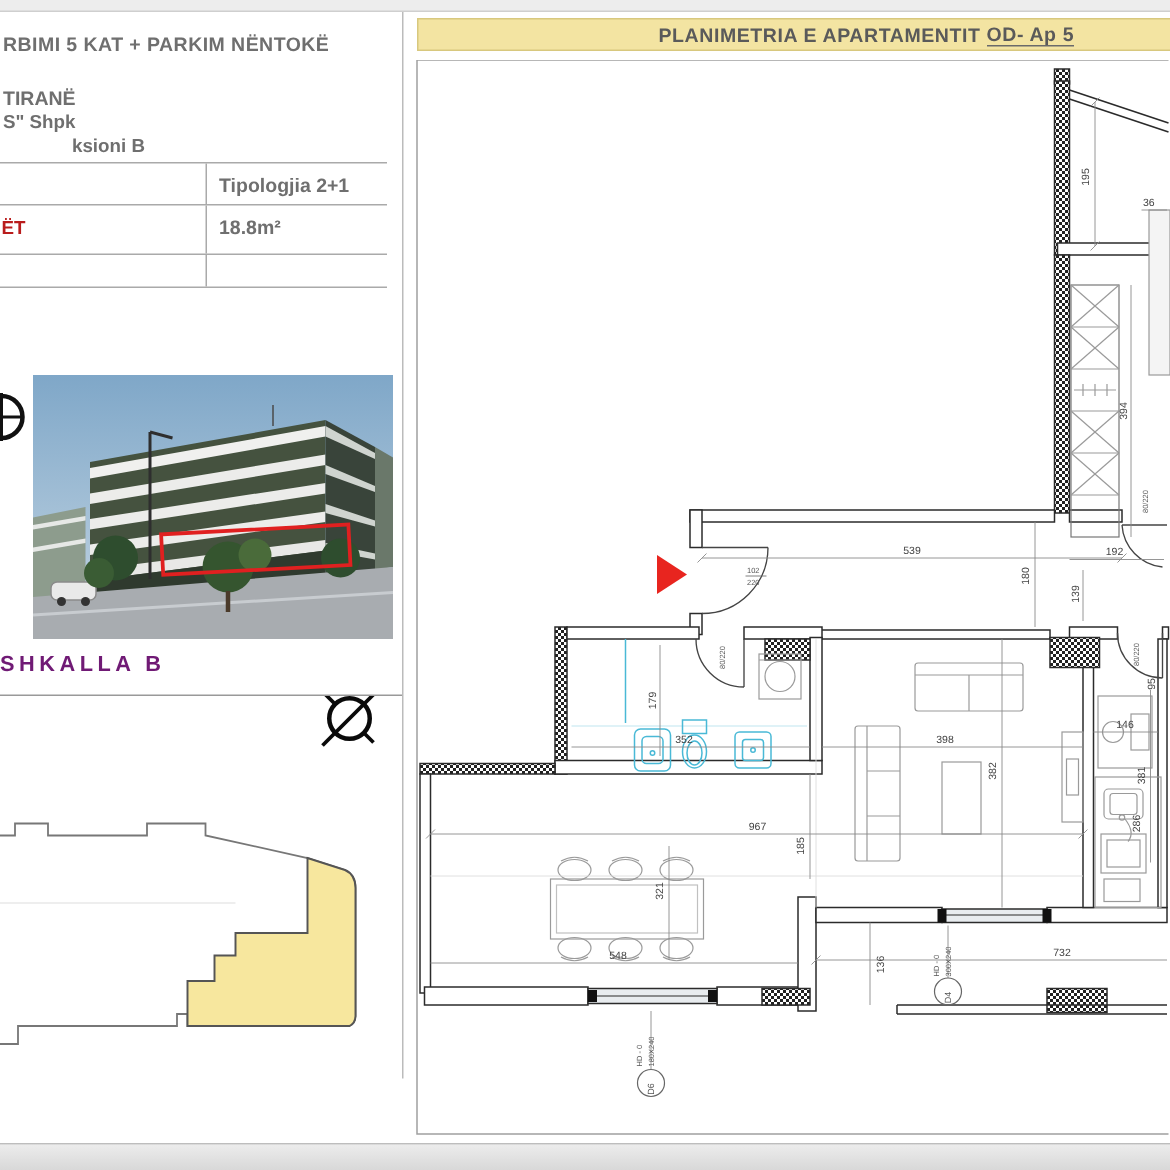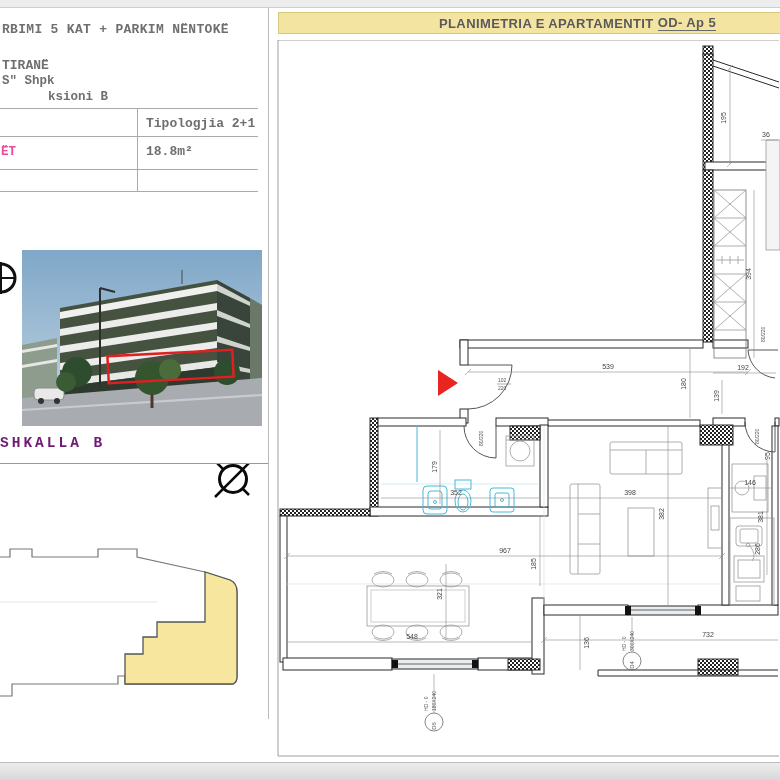--- a/index.html
+++ b/index.html
@@ -1,28 +1,28 @@
 <!DOCTYPE html>
 <html><head>
 <meta charset="utf-8">
 <style>
   html,body{margin:0;padding:0;}
   body{width:780px;height:780px;position:relative;background:#fff;overflow:hidden;
        font-family:"Liberation Sans",sans-serif;}
   .topbar{position:absolute;left:0;top:0;width:780px;height:7px;background:#ededed;border-bottom:1px solid #cfcfcf;}
   .bottombar{position:absolute;left:0;top:762px;width:780px;height:18px;background:linear-gradient(#ececec,#d7d7d7);border-top:1px solid #bdbdbd;}
-  .leftpanel{position:absolute;left:0;top:8px;width:268px;height:711px;background:#fff;border-right:1px solid #bbb;font-family:Liberation Mono, monospace;}
+  .leftpanel{position:absolute;left:0;top:8px;width:268px;height:711px;background:#fff;border-right:1px solid #bbb;}
   .pline{position:absolute;left:2px;color:#6f6f6f;font-weight:bold;white-space:nowrap;}
   .p1{top:14px;font-size:13px;letter-spacing:.3px;}
   .p2{top:50px;font-size:13px;}
   .p3{top:66px;font-size:12.5px;}
   .p4{top:82px;font-size:12.5px;margin-left:46px;}
   .tbl{position:absolute;left:0;top:100px;width:258px;border-top:1px solid #aaa;}
   .trow{position:relative;border-bottom:1px solid #aaa;}
-  .trow .lab{position:absolute;left:1px;top:8px;font-size:12.5px;font-weight:bold;color:#ec4899;}
+  .trow .lab{position:absolute;left:1px;top:8px;font-size:12.5px;font-weight:bold;color:#b91c1c;}
   .trow .val{position:absolute;left:146px;top:7px;font-size:13px;font-weight:bold;color:#6f6f6f;}
   .tsep{position:absolute;left:137px;top:0;bottom:0;width:1px;background:#aaa;}
   .hrow{height:27px;}.r1{height:32px;}.r2{height:32px;}.r3{height:30px;}.r4{height:21px;}
   .caption{position:absolute;left:0;top:427px;width:280px;text-align:left;font-size:14.5px;
            font-weight:bold;color:#701a75;letter-spacing:3px;}
   .kpdivider{position:absolute;left:0;top:455px;width:268px;border-top:1px solid #999;}
   .banner{position:absolute;left:278px;top:12px;width:501px;height:20px;background:#f3e4a2;
           border:1px solid #d8c87e;display:flex;align-items:center;justify-content:center;padding-left:48px;}
   .banner .t{font-size:13px;font-weight:bold;color:#5a5a5a;letter-spacing:.4px;}
   .banner .ap{border-bottom:1.5px solid #6a6a6a;margin-left:4px;}

